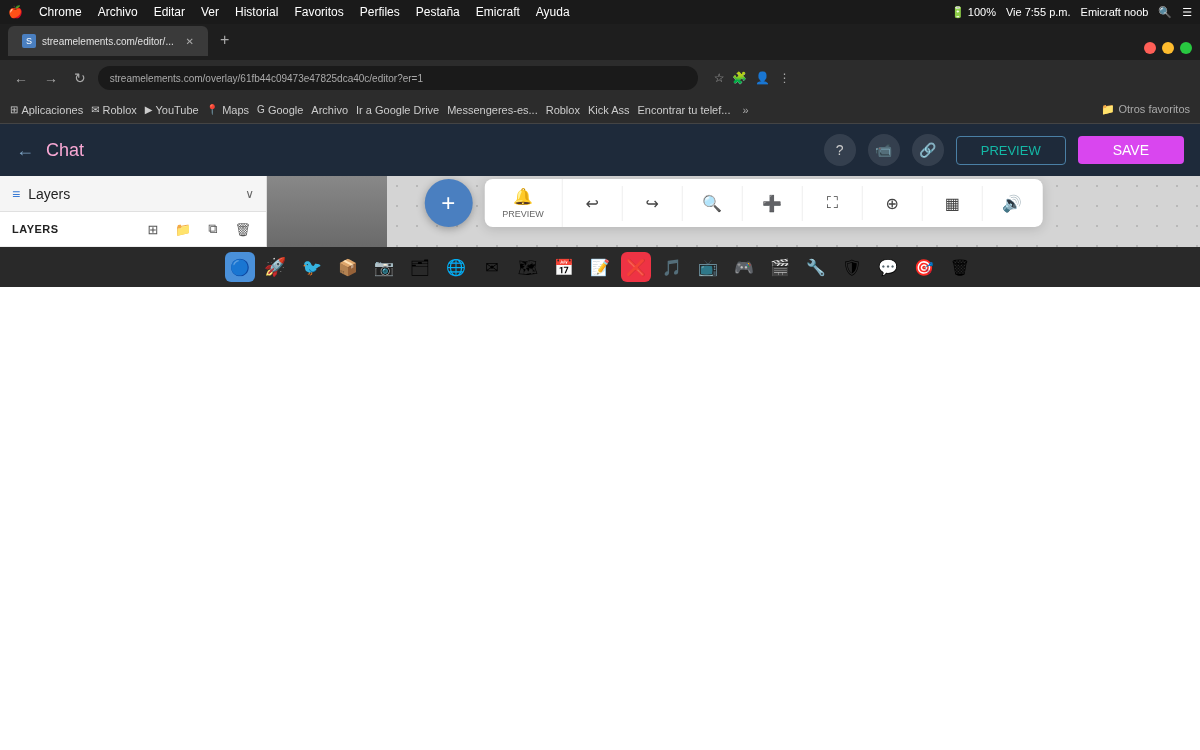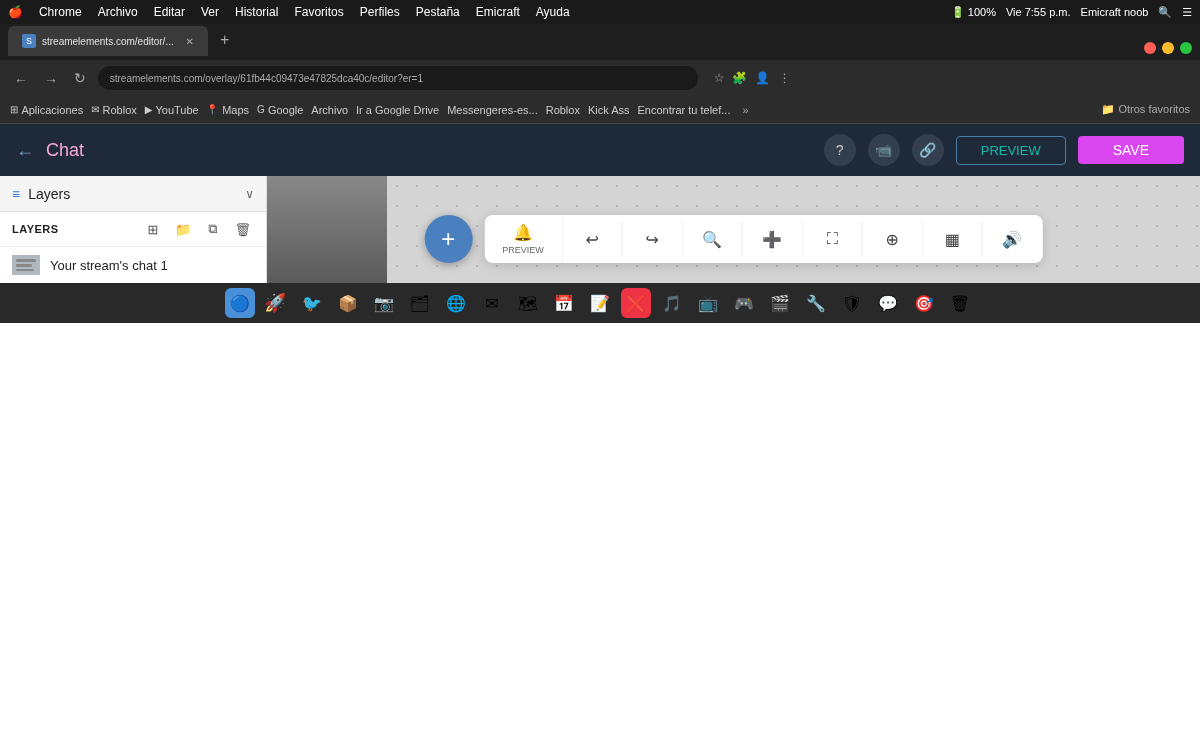--- a/index.html
+++ b/index.html
@@ -395,31 +395,20 @@
     </div>
 
     <div class="layers-toolbar">
       <span class="layers-section-title">LAYERS</span>
       <div class="toolbar-icon-btn">⊞</div>
       <div class="toolbar-icon-btn">📁</div>
       <div class="toolbar-icon-btn">⧉</div>
       <div class="toolbar-icon-btn">🗑</div>
     </div>
 
-    <div class="layer-item">
-      <div class="layer-thumb">
-        <svg width="28" height="20" viewBox="0 0 28 20">
-          <rect width="28" height="20" fill="#b0b8c0"></rect>
-          <rect x="4" y="4" width="20" height="3" rx="1" fill="#888"></rect>
-          <rect x="4" y="9" width="16" height="3" rx="1" fill="#888"></rect>
-          <rect x="4" y="14" width="18" height="2" rx="1" fill="#888"></rect>
-        </svg>
-      </div>
-      <span class="layer-name">Your stream's chat 1</span>
-    </div>
   </div>
 
   <div class="canvas-area">
 
     <div class="canvas-preview"></div>
 
     <div class="bottom-toolbar">
       <div class="add-btn">
         <span>+</span>
       </div>

